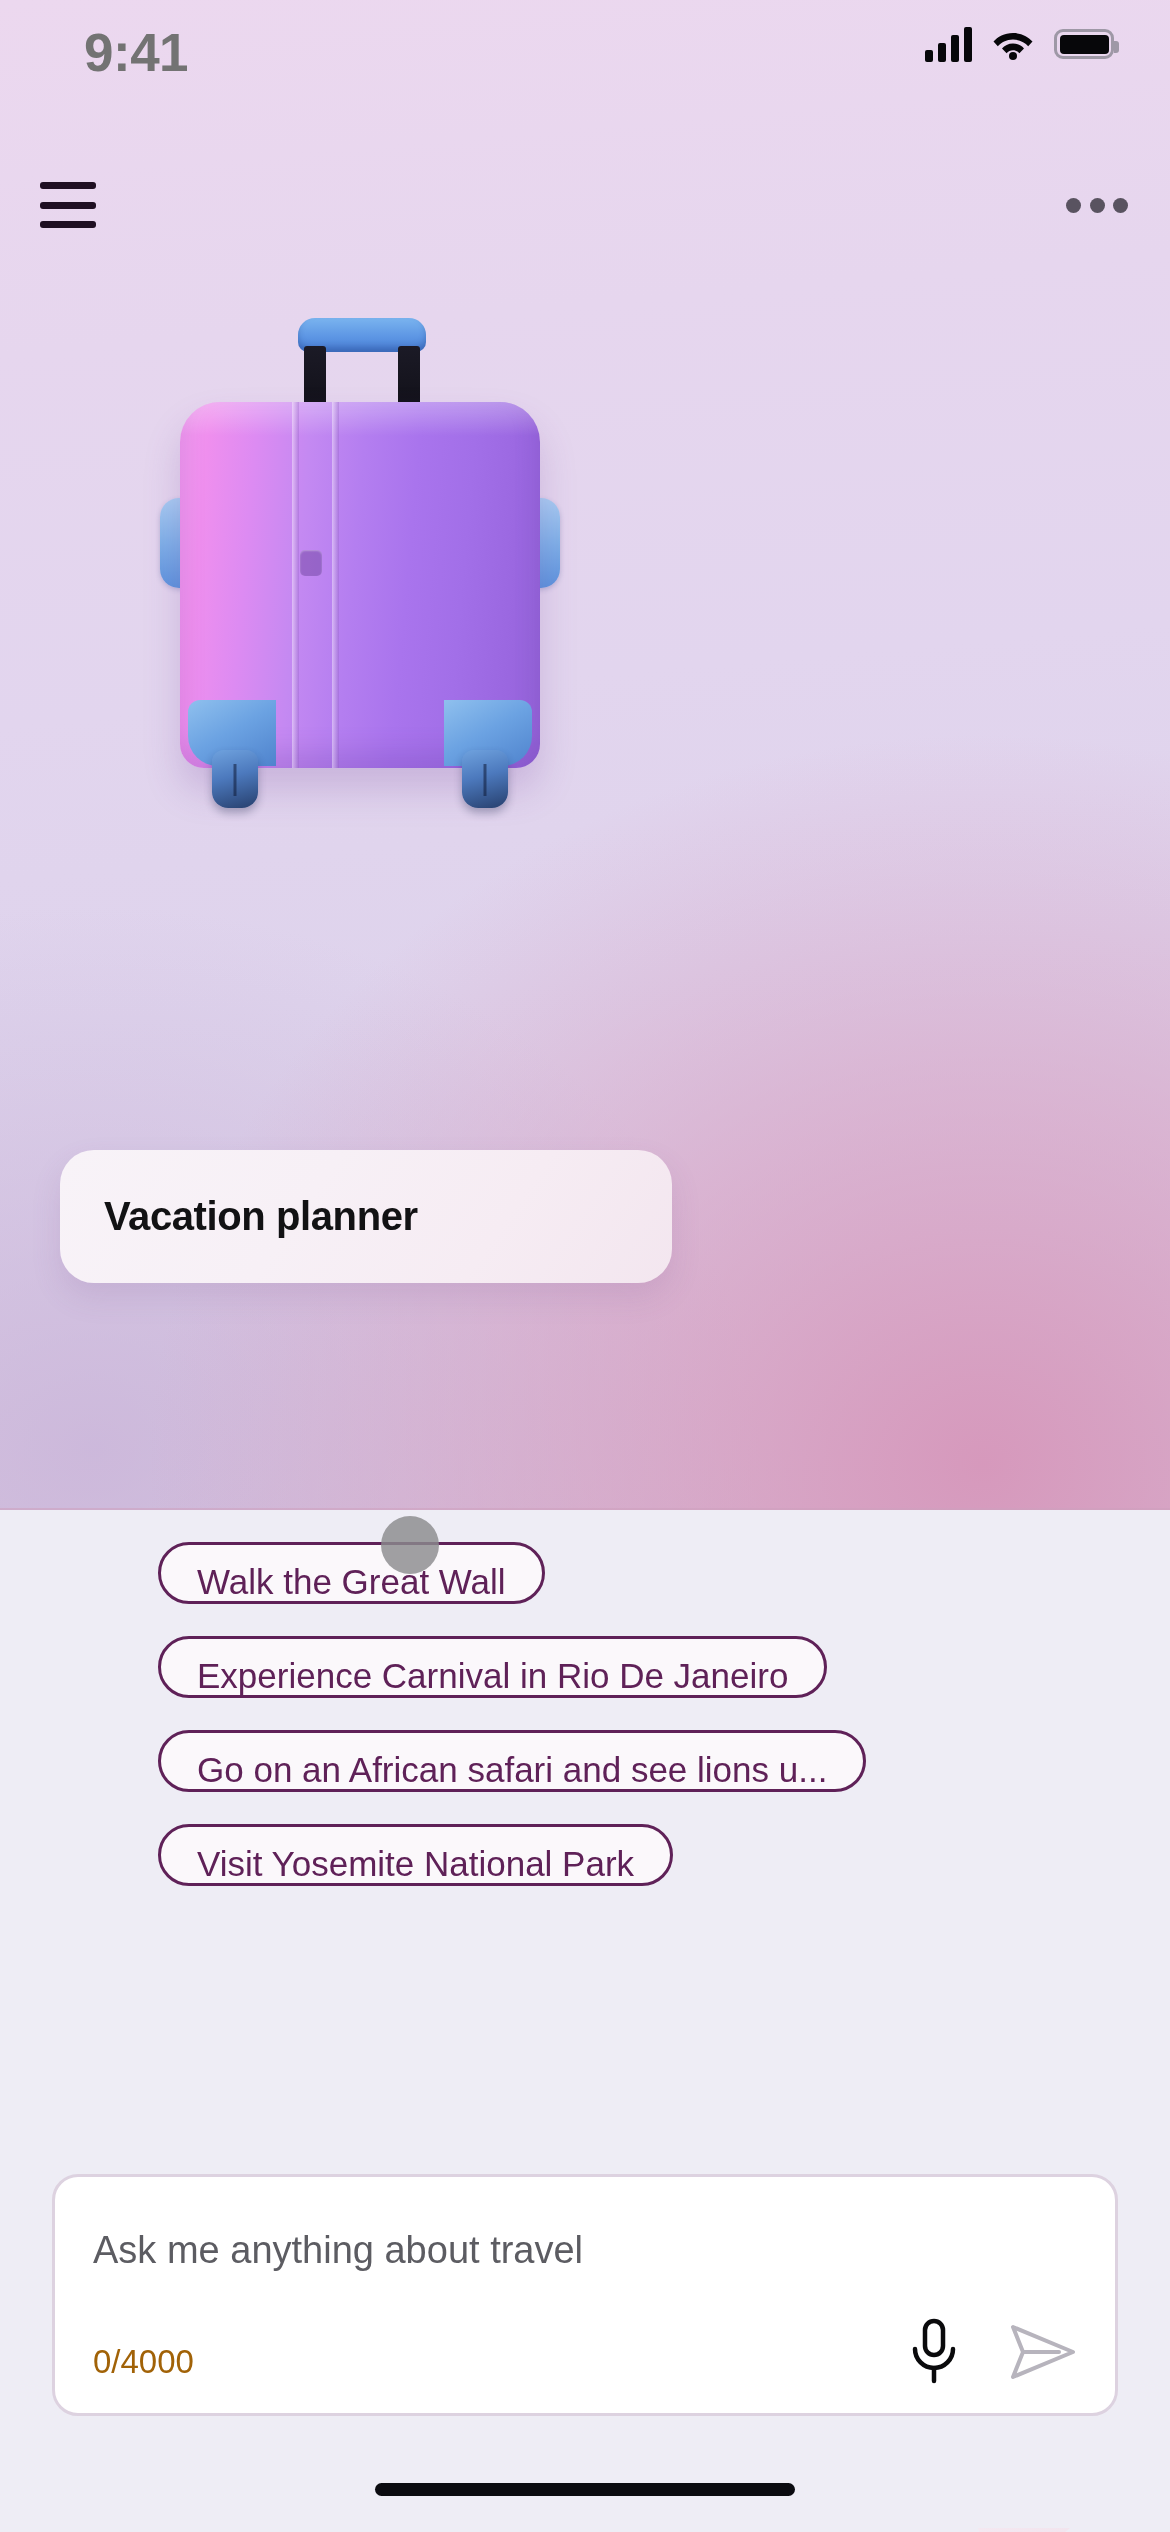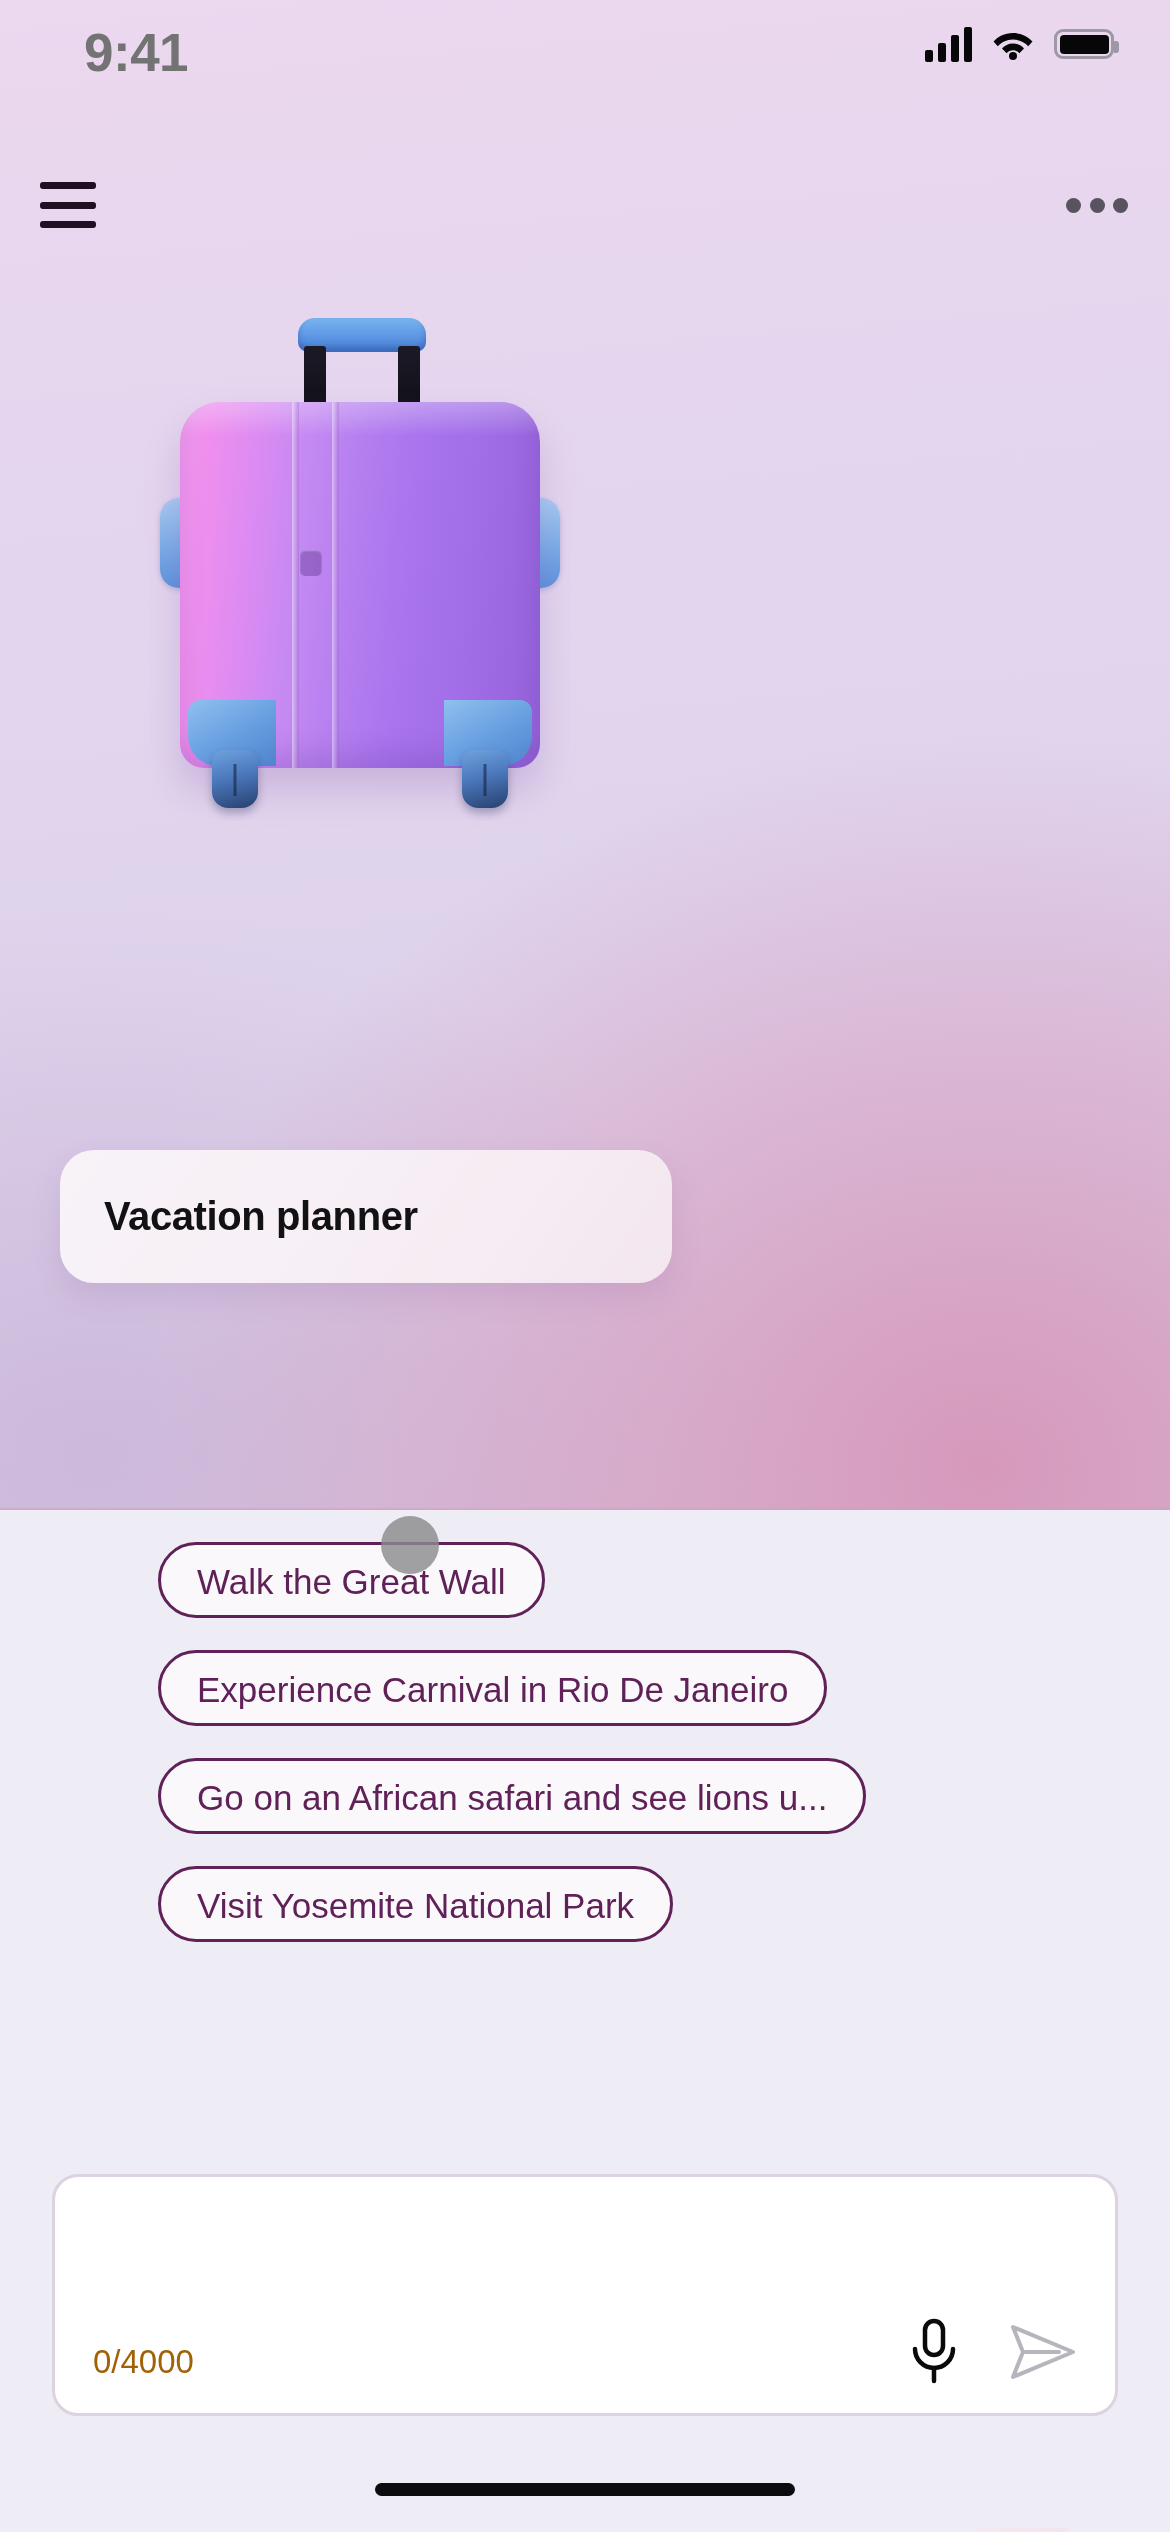--- a/index.html
+++ b/index.html
@@ -172,21 +172,21 @@
   }
 
   
   #chips{
     position:absolute; left:0; top:1542px; width:1170px; z-index:15;
   }
   .chip{
     display:inline-block;
     margin:0 0 32px 158px;
     padding:0 36px;
-    height:76px; line-height:74px;
+    height:62px; line-height:74px;
     border:3px solid #5f2158;
     border-radius:40px;
     background:#fbf8fb;
     color:#5f2158;
     font-size:35px;
     white-space:nowrap;
     cursor:pointer;
   }
   .chiprow{ display:block; }
 
@@ -304,20 +304,21 @@
       <div class="chip">Go on an African safari and see lions u...</div>
     </div>
     <div class="chiprow">
       <div class="chip">Visit Yosemite National Park</div>
     </div>
   </div>
 
   <div id="cursor-dot"></div>
 
   <div id="composer">
+    <div id="composer-placeholder">Ask me anything about travel</div>
     <div id="char-counter">0/4000</div>
     <div id="mic-btn">
       <svg width="66" height="72" viewBox="0 0 66 72">
         <rect x="24" y="4" width="18" height="34" rx="9" fill="none" stroke="#0a0a0c" stroke-width="4.5"></rect>
         <path d="M14 32c0 10.5 8.5 19 19 19s19-8.5 19-19" fill="none" stroke="#0a0a0c" stroke-width="4.5" stroke-linecap="round"></path>
         <line x1="33" y1="51" x2="33" y2="64" stroke="#0a0a0c" stroke-width="4.5" stroke-linecap="round"></line>
       </svg>
     </div>
     <div id="send-btn">
       <svg width="72" height="62" viewBox="0 0 72 62">

